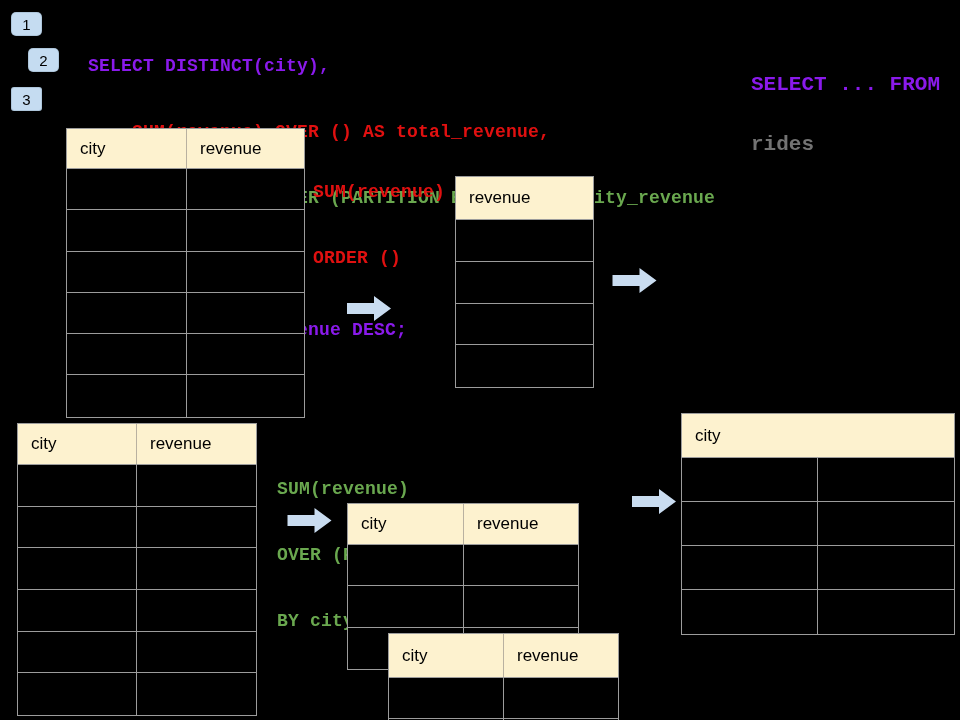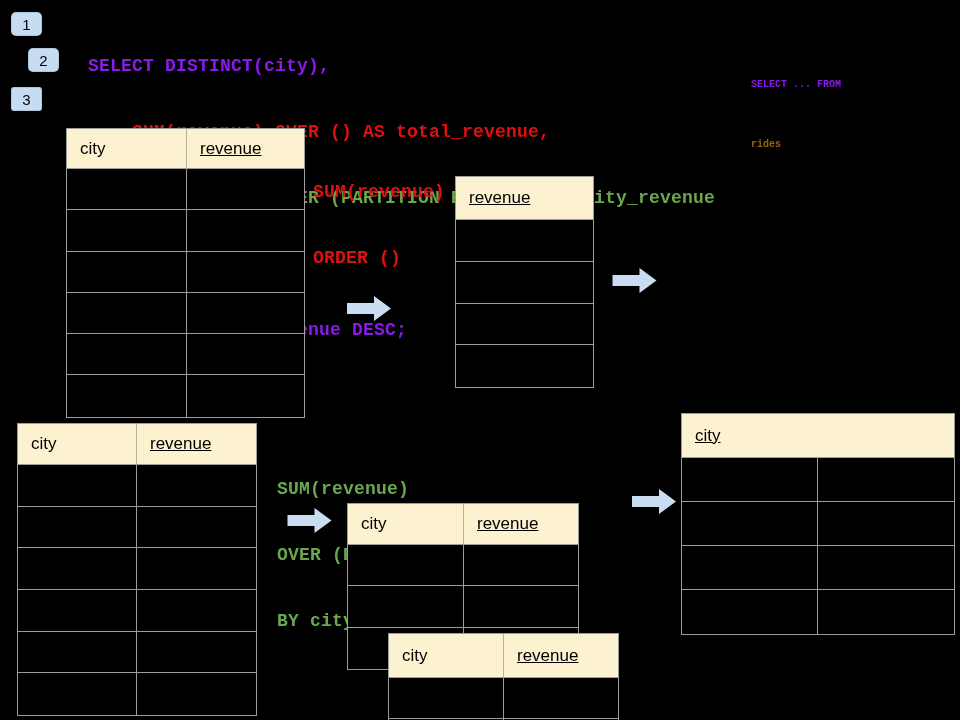--- a/index.html
+++ b/index.html
@@ -10,29 +10,29 @@
   
   .badge{
     position:absolute;width:31px;height:24px;background:#c5dcf1;
     border:1px solid #93acc274;border-radius:5px;
     display:flex;align-items:center;justify-content:center;
     font-size:15px;color:#000;box-sizing:border-box;
   }
   
   .code{position:absolute;font-family:"Liberation Mono","DejaVu Sans Mono",monospace;font-weight:bold;white-space:pre;}
   .code-main{font-size:18px;line-height:22px;letter-spacing:.2px;}
-  .code-side{font-size:10px;line-height:20px;}
+  .code-side{font-size:21px;line-height:20px;}
   
   .tbl{position:absolute;background:#000;border:1px solid #9c9c9c;box-sizing:content-box;}
   .hdr{display:flex;background:#fdf2cf;border-bottom:1px solid #9c9c9c;}
   .hcell{
     display:flex;align-items:center;padding-left:13px;
     font-size:17px;color:#000;box-sizing:border-box;border-right:1px solid #b9b1a0;
   }
-  .hcell:last-child{border-right:none;flex:1;text-decoration:underline;}
+  .hcell:last-child{border-right:none;flex:1;}
   .row{display:flex;border-bottom:1px solid #9c9c9c;box-sizing:border-box;}
   .row:last-child{border-bottom:none;}
   .cell{box-sizing:border-box;border-right:1px solid #9c9c9c;}
   .cell:last-child{border-right:none;}
   .flex1{flex:1;}
   
   .arrow{position:absolute;}
   .arrow svg{display:block;}
   .arrow polygon{fill:#c9dcf0;}
 </style>
@@ -54,21 +54,21 @@
   <div class="code code-main" style="left:88px;top:11px;">
     <div style="color: rgb(138, 26, 235);">SELECT DISTINCT(city),</div>
     <div style="color: rgb(224, 16, 16);">    SUM(revenue) OVER () AS total_revenue,</div>
     <div style="color: rgb(106, 168, 79);">    SUM(revenue) OVER (PARTITION BY city) as city_revenue</div>
     <div style="color: rgb(138, 26, 235);">  FROM rides</div>
     <div style="color: rgb(138, 26, 235);">  ORDER by city_revenue DESC;</div>
   </div>
 
   <div class="code code-side" style="left:751px;top:35px;">
     <div style="color: rgb(138, 26, 235);">SELECT ... FROM</div>
-    <div style="color: #a16207;">rides</div>
+    <div style="color: #737373;">rides</div>
   </div>
 
   <div class="code code-main" style="left:313px;top:137px;">
     <div style="color: rgb(224, 16, 16);">SUM(revenue)</div>
     <div style="color: rgb(224, 16, 16);">ORDER ()</div>
   </div>
 
   <div class="code code-main" style="left:277px;top:434px;">
     <div style="color: rgb(106, 168, 79);">SUM(revenue)</div>
     <div style="color: rgb(106, 168, 79);">OVER (PARTITION</div>

